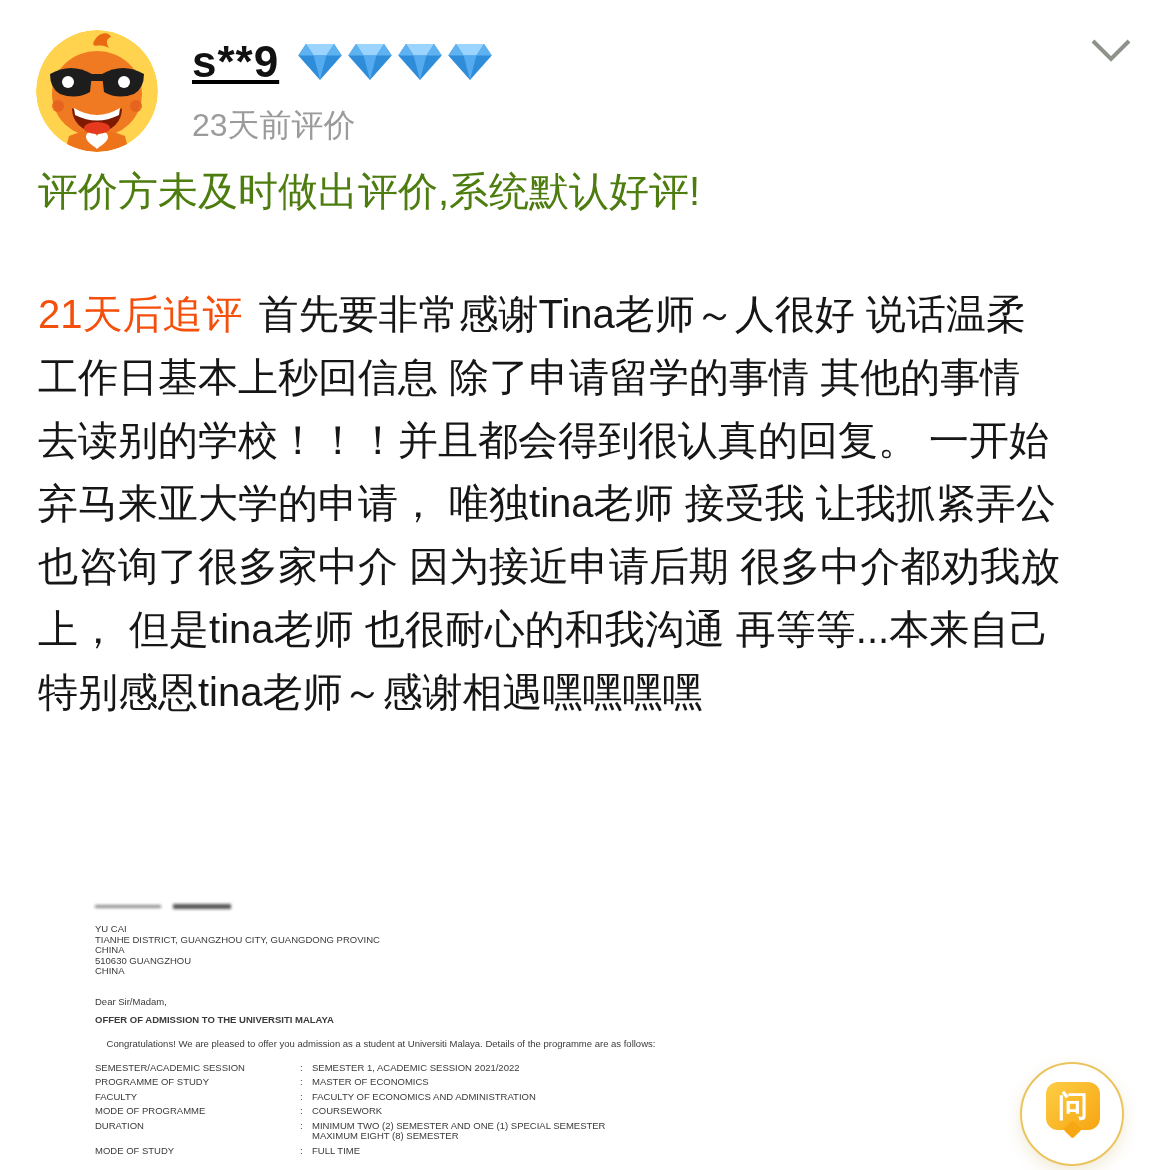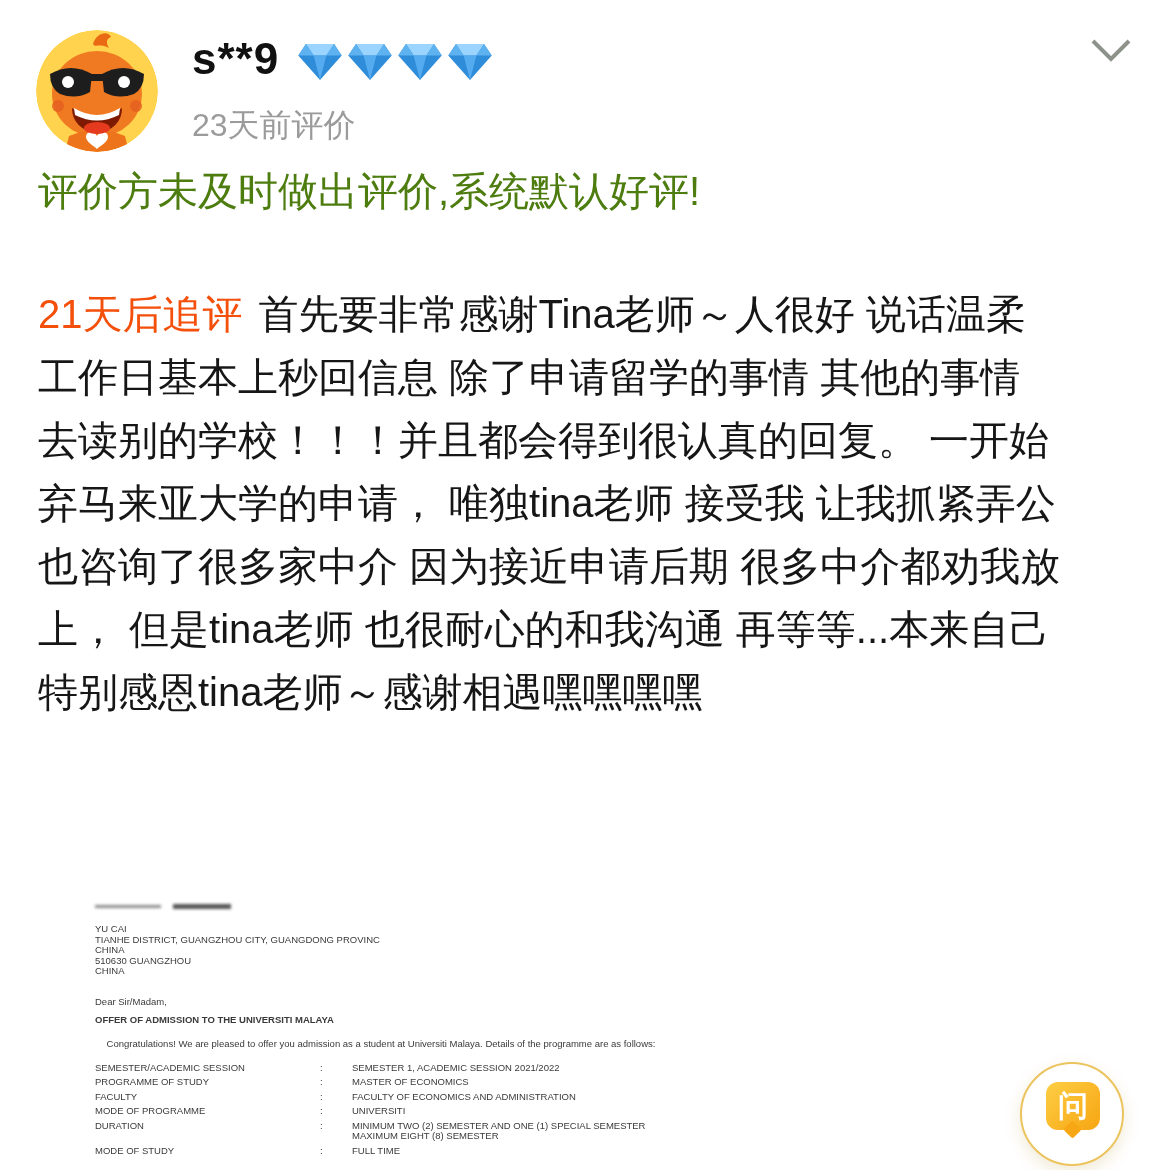--- a/index.html
+++ b/index.html
@@ -2,21 +2,21 @@
 <html><head>
 <meta charset="utf-8">
 <style>
   html,body{margin:0;padding:0;background:#fff;}
   .page{position:relative;width:1170px;height:1170px;background:#ffffff;overflow:hidden;
         font-family:"Liberation Sans","DejaVu Sans",sans-serif;}
 
   
   .avatar{position:absolute;left:36px;top:30px;width:122px;height:122px;border-radius:50%;overflow:hidden;}
   .user-block{position:absolute;left:192px;top:34px;}
-  .user-row{display:flex;height:56px;}
+  .user-row{display:flex;align-items:center;height:56px;text-decoration:underline;}
   .username{font-size:44px;font-weight:700;color:#111;letter-spacing:1px;}
   .diamonds{display:flex;align-items:center;margin-left:18px;gap:4px;}
   .diamonds svg{width:46px;height:42px;display:block;}
   .time{margin-top:14px;font-size:32px;color:#9B9B9B;}
   .chevron{position:absolute;left:1088px;top:36px;width:46px;height:30px;cursor:pointer;}
 
   
   .review-body{position:absolute;left:38px;top:163px;width:1115px;color:#1a1a1a;}
   .headline{font-size:40px;line-height:56px;white-space:nowrap;color:#4d7c0f;}
   .followup{margin-top:64px;}
@@ -27,21 +27,21 @@
   .letter{position:absolute;left:95px;top:895px;width:580px;color:#3a3a3a;
           font-size:9.5px;line-height:10.5px;filter:blur(0.3px);cursor:pointer;}
   .redact{margin-top:8px;height:7px;display:flex;align-items:center;}
   .redact .r1{width:66px;height:3px;background:#8a8a8a;filter:blur(1.5px);}
   .redact .r2{width:58px;height:5px;background:#555;margin-left:12px;filter:blur(1.5px);}
   .recipient{margin-top:14px;}
   .salutation{margin-top:20px;}
   .subject{margin-top:8px;font-weight:700;}
   .intro{margin-top:12px;width:572px;line-height:11px;text-align:center;}
   .ltable{margin-top:12px;}
-  .lrow{display:grid;grid-template-columns:205px 12px 1fr;padding:2px 0;gap:20px;}
+  .lrow{display:grid;grid-template-columns:205px 12px 1fr;padding:2px 0;}
   .lrow .c{text-align:left;}
 
   
   .fab{position:absolute;left:1020px;top:1062px;width:104px;height:104px;border-radius:50%;
        background:#fff;border:2px solid #ECC45E;box-sizing:border-box;
        box-shadow:0 6px 16px rgba(180,140,30,.18);cursor:pointer;}
   .bubble{position:absolute;left:24px;top:18px;width:54px;height:48px;border-radius:12px;
           background:linear-gradient(135deg,#FDCE45,#F7A512);
           display:flex;align-items:center;justify-content:center;}
   .bubble .tail{position:absolute;left:20px;bottom:-6px;width:13px;height:13px;
@@ -168,21 +168,21 @@
           <span class="c">MASTER OF ECONOMICS</span>
       </div>
       <div class="lrow">
         <span class="c">FACULTY</span>
           <span class="c">:</span>
           <span class="c">FACULTY OF ECONOMICS AND ADMINISTRATION</span>
       </div>
       <div class="lrow">
         <span class="c">MODE OF PROGRAMME</span>
           <span class="c">:</span>
-          <span class="c">UNIVERSITI</span>
+          <span class="c">COURSEWORK</span>
       </div>
       <div class="lrow">
         <span class="c">DURATION</span>
           <span class="c">:</span>
         <span class="c"><span>MINIMUM TWO (2) SEMESTER AND ONE (1) SPECIAL SEMESTER</span><br><span>MAXIMUM EIGHT (8) SEMESTER</span></span>
       </div>
       <div class="lrow">
         <span class="c">MODE OF STUDY</span>
           <span class="c">:</span>
           <span class="c">FULL TIME</span>

